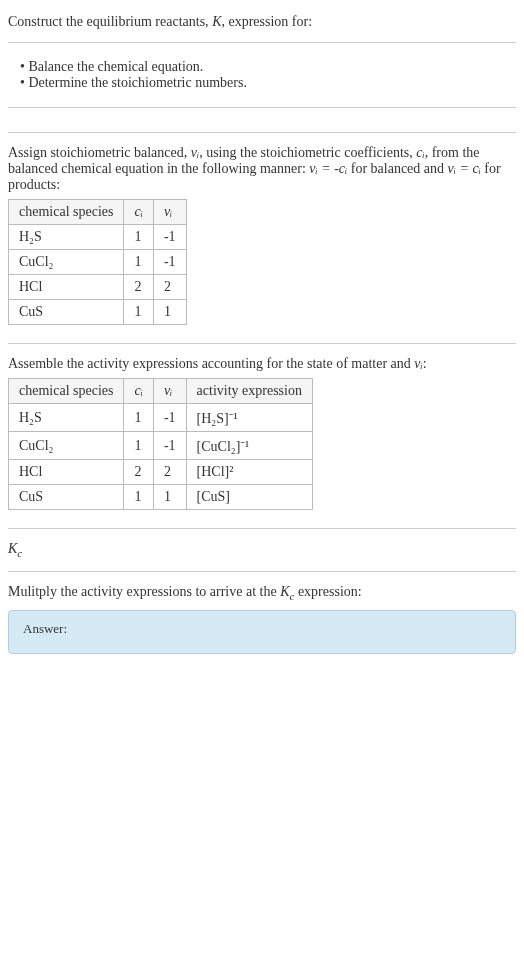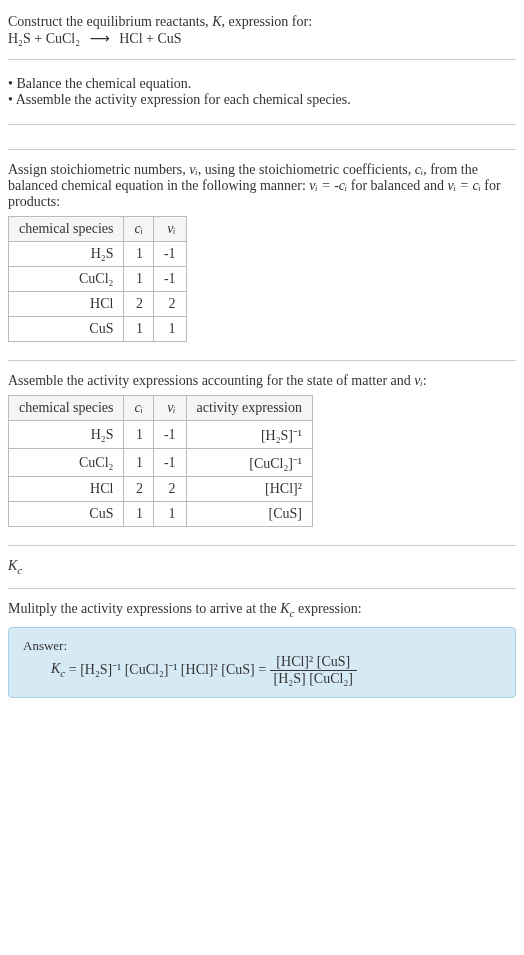--- a/index.html
+++ b/index.html
@@ -31,35 +31,36 @@
       display: inline-block;
       margin: 0 6px;
     }
     table {
       border-collapse: collapse;
       margin: 6px 0;
     }
     th, td {
       border: 1px solid #bbb;
       padding: 4px 10px;
-      text-align: right;
+      text-align: left;
       font-weight: normal;
     }
     th {
       background: #f5f5f5;
     }
     .answer-box {
       background: #d6eaf5;
       border: 1px solid #a8cfe6;
       border-radius: 4px;
       padding: 10px 14px;
       margin-top: 8px;
     }
     .answer-label {
       font-size: 13px;
+      margin-bottom: 6px;
     }
     .kc-line {
       padding-left: 28px;
     }
     .frac {
       display: inline-block;
       vertical-align: middle;
       text-align: center;
     }
     .frac .num {
@@ -68,59 +69,54 @@
       padding: 0 4px;
     }
     .frac .den {
       display: block;
       padding: 0 4px;
     }
     .italic {
       font-style: italic;
     }
     .bullet-list {
-      margin: 4px 0;
+      margin: 4px 12px;
       padding: 0;
       list-style: none;
       font-family: Liberation Serif, serif;
     }
     .bullet-list li::before {
       content: "• ";
     }
   </style>
 </head>
 <body>
 
 <div class="section">
   <span>Construct the equilibrium reactants, </span><span class="italic">K</span><span>, expression for:</span><br>
-  <span class="equation">
-    <span>H₂S + CuCl₂</span>
-    <span class="arrow">⟶</span>
-    <span>HCl + CuS</span>
-  </span>
 </div>
 
 <hr>
 
 <div class="section">
   <ul class="bullet-list">
     <li>Balance the chemical equation.</li>
-    <li>Assemble the activity expression for each chemical species.</li>
+    <li>Determine the stoichiometric numbers.</li>
   </ul>
 </div>
 
 <hr>
 
 <div class="section">
 </div>
 
 <hr>
 
 <div class="section">
-  <span>Assign stoichiometric numbers, </span><span class="italic">νᵢ</span><span>, using the stoichiometric coefficients, </span><span class="italic">cᵢ</span><span>, from the balanced chemical equation in the following manner: </span><span class="italic">νᵢ = -cᵢ</span><span> for balanced and </span><span class="italic">νᵢ = cᵢ</span><span> for products:</span>
+  <span>Assign stoichiometric balanced, </span><span class="italic">νᵢ</span><span>, using the stoichiometric coefficients, </span><span class="italic">cᵢ</span><span>, from the balanced chemical equation in the following manner: </span><span class="italic">νᵢ = -cᵢ</span><span> for balanced and </span><span class="italic">νᵢ = cᵢ</span><span> for products:</span>
   <table>
     <tbody>
         <tr>
       <th>chemical species</th>
       <th class="italic">cᵢ</th>
       <th class="italic">νᵢ</th>
     </tr>
     <tr>
           <td>H₂S</td>
           <td>1</td>
@@ -191,17 +187,14 @@
   <span class="italic"><span>K</span><sub>c</sub></span>
 </div>
 
 <hr>
 
 <div class="section">
   <span>Mulitply the activity expressions to arrive at the </span><span class="italic"><span>K</span><sub>c</sub></span><span> expression:</span>
 
   <div class="answer-box">
     <div class="answer-label">Answer:</div>
-    <div class="kc-line">
-      <span class="italic"><span>K</span><sub>c</sub></span><span> = [H₂S]⁻¹ [CuCl₂]⁻¹ [HCl]² [CuS] = </span><span class="frac"><span class="num">[HCl]² [CuS]</span><span class="den">[H₂S] [CuCl₂]</span></span>
-    </div>
   </div>
 </div>
 
 </body></html>

